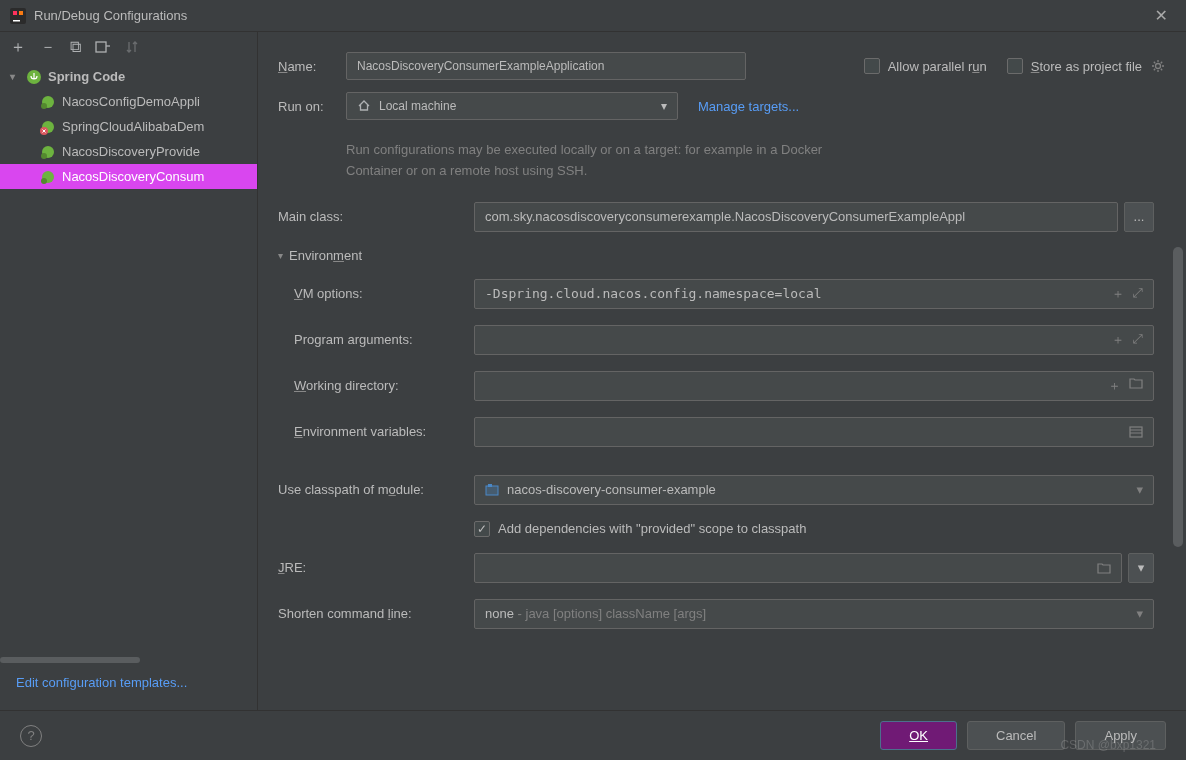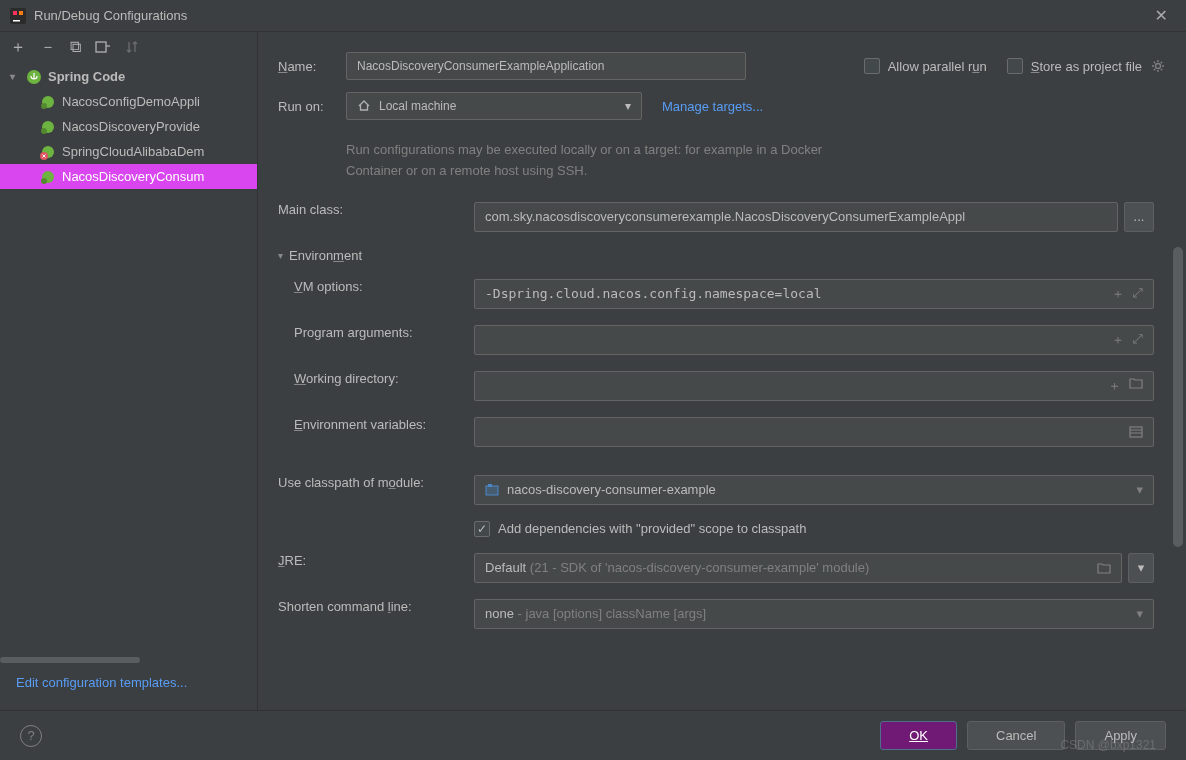--- a/index.html
+++ b/index.html
@@ -135,21 +135,21 @@
       height: 3px;
       background: #4a88c7;
     }
     .config-body {
       flex: 1;
       overflow-y: auto;
       padding: 20px 12px 0 0;
     }
     .field-row {
       display: flex;
-      align-items: flex-start;
+      align-items: center;
       margin-bottom: 16px;
     }
     .field-row .flabel { width: 196px; color: #bbbbbb; padding-left: 0; }
     .field-row .flabel.indent { padding-left: 16px; }
     .field-input-wrap { flex: 1; display: flex; gap: 6px; }
     .field-input {
       flex: 1;
       background: #45494a;
       border: 1px solid #646464;
       color: #bbbbbb;
@@ -278,34 +278,34 @@
               <circle cx="8" cy="8" r="6" fill="#6db33f"></circle>
               <circle cx="4" cy="12" r="3" fill="#548a2f"></circle>
             </svg>
           </span>
         <span>NacosConfigDemoAppli</span>
       </div>
       <div class="tree-node child">
         <span class="node-icon">
             <svg width="16" height="16">
               <circle cx="8" cy="8" r="6" fill="#6db33f"></circle>
-              <circle cx="4" cy="12" r="3" fill="#548a2f"></circle>
-            </svg>
-          </span>
-        <span>NacosDiscoveryProvide</span>
-      </div>
-      <div class="tree-node child">
-        <span class="node-icon">
-            <svg width="16" height="16">
-              <circle cx="8" cy="8" r="6" fill="#6db33f"></circle>
               <circle cx="4" cy="12" r="4" fill="#db5860"></circle>
               <path d="M2.5 10.5 l3 3 M5.5 10.5 l-3 3" stroke="#fff" stroke-width="1"></path>
             </svg>
           </span>
         <span>SpringCloudAlibabaDem</span>
+      </div>
+      <div class="tree-node child">
+        <span class="node-icon">
+            <svg width="16" height="16">
+              <circle cx="8" cy="8" r="6" fill="#6db33f"></circle>
+              <circle cx="4" cy="12" r="3" fill="#548a2f"></circle>
+            </svg>
+          </span>
+        <span>NacosDiscoveryProvide</span>
       </div>
       <div class="tree-node child selected">
         <span class="node-icon">
             <svg width="16" height="16">
               <circle cx="8" cy="8" r="6" fill="#6db33f"></circle>
               <circle cx="4" cy="12" r="3" fill="#548a2f"></circle>
             </svg>
           </span>
         <span>NacosDiscoveryConsum</span>
       </div>
@@ -332,21 +332,21 @@
       <span style="margin-left:8px;color:#808080">
         <svg width="16" height="16">
             <circle cx="8" cy="8" r="2.5" fill="none" stroke="#808080" stroke-width="1.3"></circle>
             <path d="M8 2 v2 M8 12 v2 M2 8 h2 M12 8 h2 M3.8 3.8 l1.4 1.4 M10.8 10.8 l1.4 1.4 M3.8 12.2 l1.4 -1.4 M10.8 5.2 l1.4 -1.4" stroke="#808080" stroke-width="1.3"></path>
           </svg>
       </span>
     </div>
 
     <div class="form-row">
       <span class="label">Run on:</span>
-      <div class="select" style="width:296px">
+      <div class="select" style="width:332px">
         <span style="display:flex;align-items:center;gap:8px">
           <span>
               <svg width="14" height="14">
                 <path d="M2 7 l5 -5 l5 5 M3.5 6 v5 h7 v-5" fill="none" stroke="#afb1b3" stroke-width="1.3"></path>
               </svg>
             </span>
           <span>Local machine</span>
         </span>
         <span>▾</span>
       </div>
@@ -457,21 +457,20 @@
         <label class="checkbox-row">
           <span class="checkbox checked"></span>
           <span>Add dependencies with "provided" scope to classpath</span>
         </label>
       </div>
 
       <div class="field-row">
         <span class="flabel"><span class="underline">J</span>RE:</span>
         <div class="field-input-wrap">
           <div class="field-input">
-            <span><span>Default</span> <span class="dimmed">(21 - SDK of 'nacos-discovery-consumer-example' module)</span></span>
             <span class="trail-icons">
               <span>
                   <svg width="14" height="12">
                     <path d="M1 2 h4 l1 1 h7 v8 h-12 z" fill="none" stroke="#808080" stroke-width="1.2"></path>
                   </svg>
                 </span>
             </span>
           </div>
           <div class="browse-btn" style="width:26px">▾</div>
         </div>

